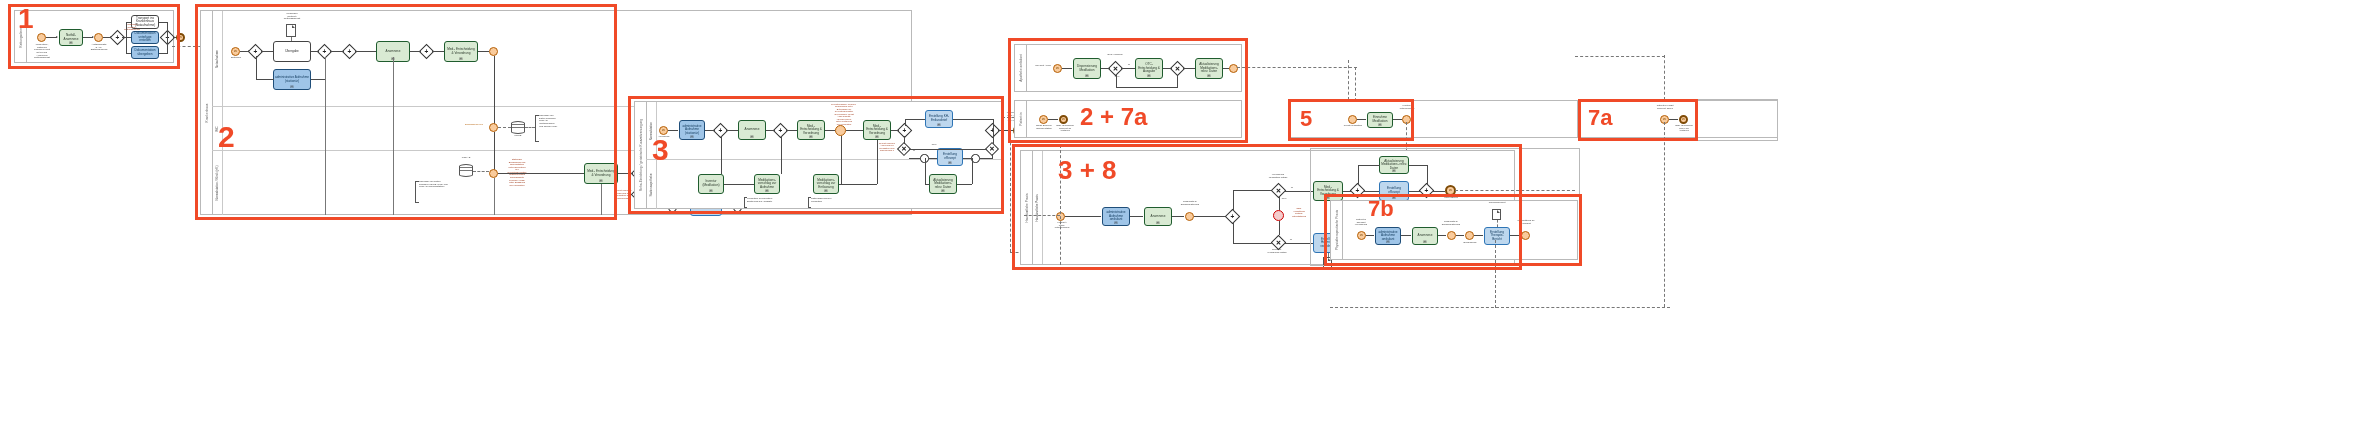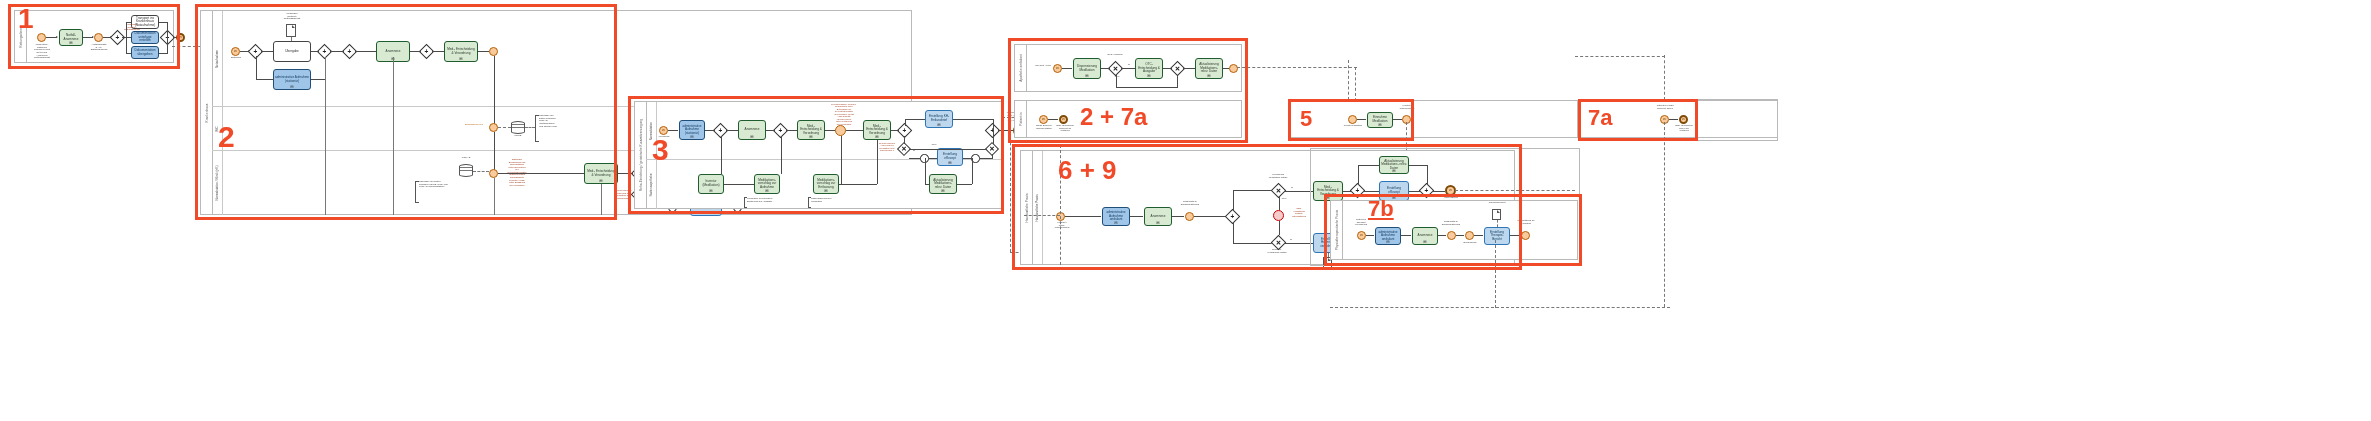--- a/index.html
+++ b/index.html
@@ -791,21 +791,21 @@
     <div class="fl h" style="left:322px;top:91.5px;width:19px;"></div>
     <div class="lbl" style="left:336px;top:74px;width:28px;font-size:2.4px;">Ausgabe
 Verordnung an
 Patient:in</div>
   </div>
   <div class="dash v" style="left:1060px;top:145px;height:125px;"></div>
   <div class="dash h" style="left:1024px;top:215px;width:36px;"></div>
   <div class="dash h" style="left:1455px;top:190px;width:120px;"></div>
   <div class="dash h" style="left:1363px;top:242px;width:212px;"></div>
   <div class="redbox" style="left:1012px;top:144px;width:510px;height:126px;"></div>
-  <div class="bignum" style="left:1058px;top:157px;font-size:26px;">6 + 9</div>
+  <div class="bignum" style="left:1058px;top:157px;font-size:26px;">3 + 8</div>
 
   <div class="abs" style="left:1310px;top:148px;width:270px;height:118px;border:1px solid #b9b9b9;"></div>
 
   <div class="pool" style="left:1330px;top:200px;width:248px;height:60px;">
     <div class="poolhdr">
       <span>Physiotherapeutische Praxis</span>
     </div>
     <div class="ev start" style="left:26px;top:30px;width:9px;height:9px;">
       <span class="glyph">✉</span>
     </div>
@@ -845,19 +845,19 @@
     <div class="doc" style="left:161px;top:8px;width:9px;height:11px;"></div>
     <div class="lbl" style="left:153px;top:1px;width:26px;font-size:2.4px;">Therapiebericht</div>
     <div class="dash v" style="left:166px;top:19px;height:7px;"></div>
 
     <div class="fl h" style="left:179px;top:34.2px;width:10px;"></div>
     <div class="ev plain" style="left:190px;top:30px;width:9px;height:9px;"></div>
     <div class="lbl" style="left:182px;top:19px;width:26px;font-size:2.4px;">Übermittlung an
 Hausarzt</div>
   </div>
   <div class="redbox" style="left:1324px;top:194px;width:258px;height:72px;"></div>
-  <div class="bignum" style="left:1368px;top:198px;font-size:22px;text-decoration:underline;">7b</div>
+  <div class="bignum" style="left:1368px;top:198px;font-size:22px;">7b</div>
   <div class="dash v" style="left:1495px;top:240px;height:68px;"></div>
   <div class="dash h" style="left:1330px;top:307px;width:340px;"></div>
 
   <div class="abs" style="left:1578px;top:99px;width:200px;height:42px;border:1px solid #b9b9b9;border-left:none;"></div>
 
 </div>
 
 </body></html>

